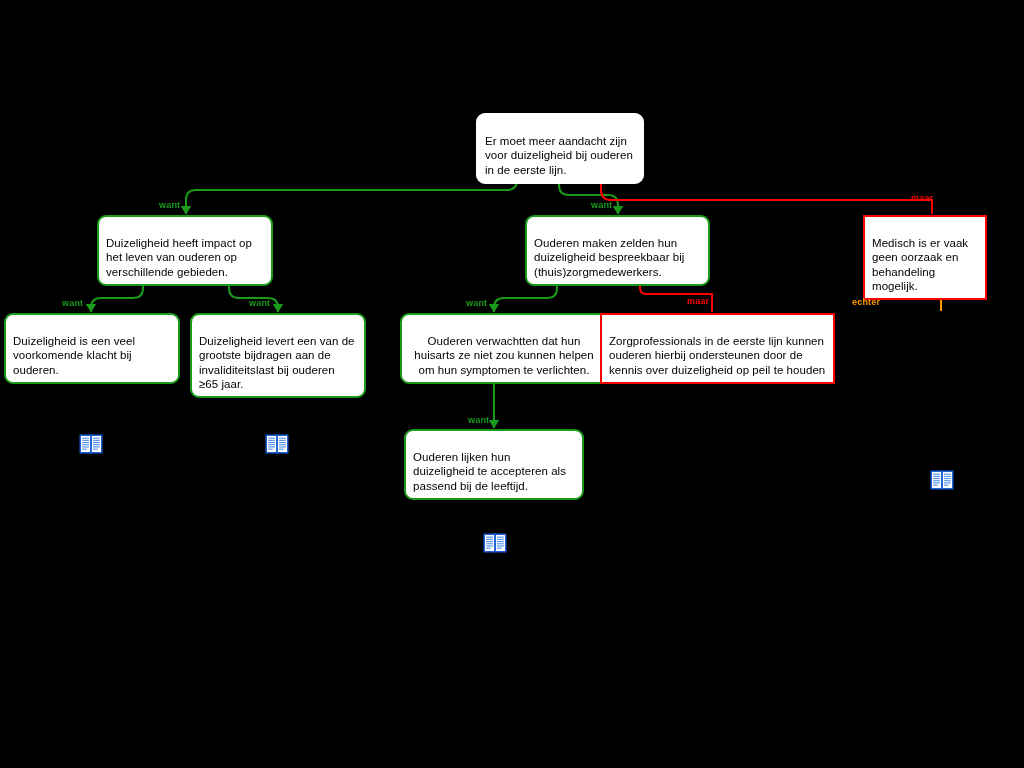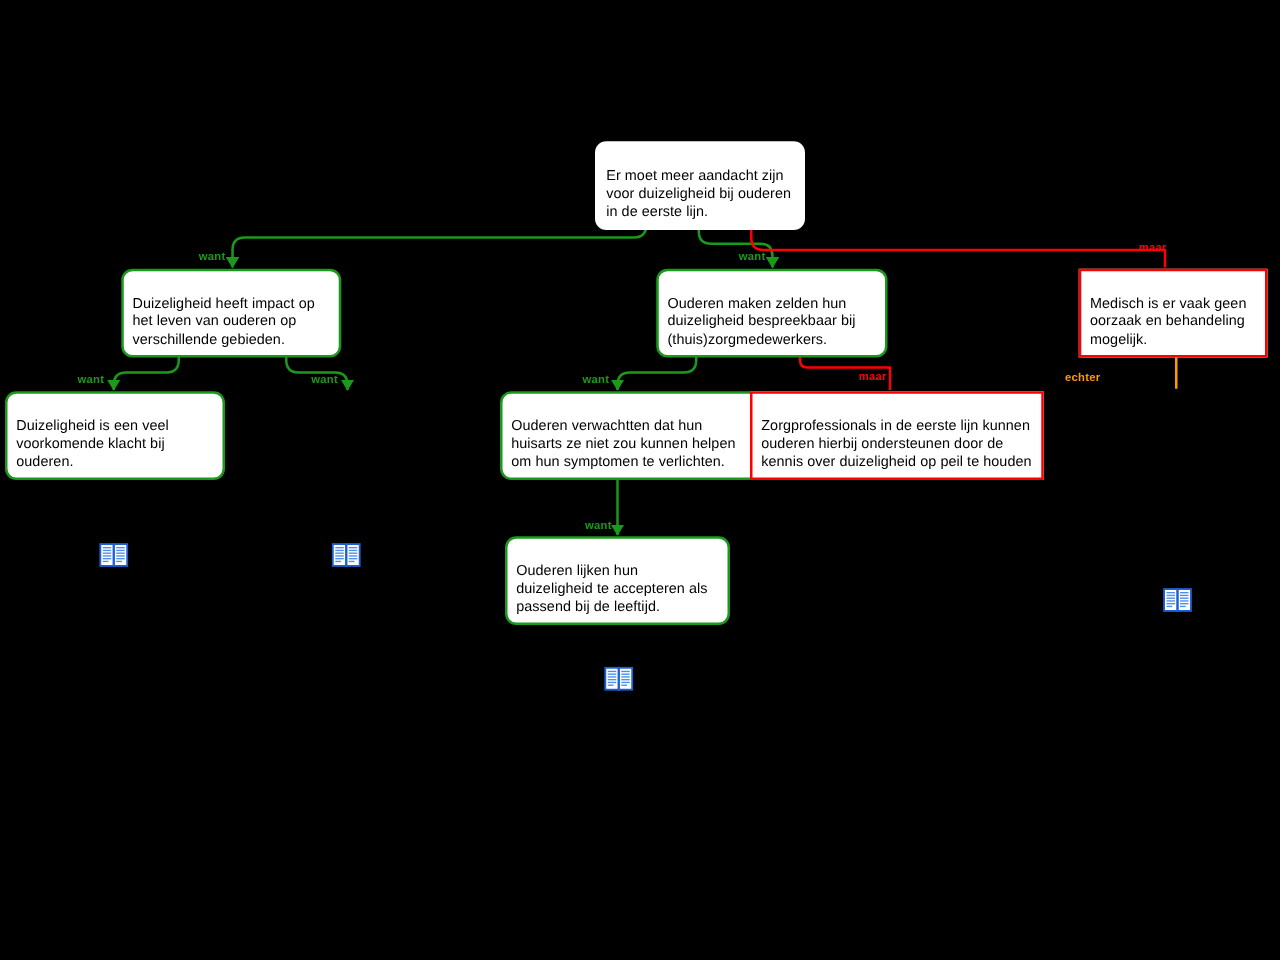--- a/index.html
+++ b/index.html
@@ -110,30 +110,33 @@
   </div>
 
   <div class="node reason" style="left:97px; top:215px; width:176px; min-height:48px;">
     <span>Duizeligheid heeft impact op het leven van ouderen op verschillende gebieden.</span>
   </div>
 
   <div class="node reason" style="left:525px; top:215px; width:185px; min-height:48px;">
     <span>Ouderen maken zelden hun duizeligheid bespreekbaar bij (thuis)zorgmedewerkers.</span>
   </div>
 
-  <div class="node objection" style="left:863px; top:215px; width:151px; min-height:46px;">
+  <div class="node objection" style="left:863px; top:215px; width:124px; min-height:46px;">
     <span>Medisch is er vaak geen oorzaak en behandeling mogelijk.</span>
   </div>
 
   <div class="node reason" style="left:4px; top:313px; width:176px; min-height:48px;">
     <span>Duizeligheid is een veel voorkomende klacht bij ouderen.</span>
   </div>
 
-
-  <div class="node reason" style="left:400px; top:313px; width:208px; min-height:62px;">
+  <div class="node reason" style="left:190px; top:313px; width:176px; min-height:64px;">
+    <span>Duizeligheid levert een van de grootste bijdragen aan de invaliditeitslast bij ouderen ≥65 jaar.</span>
+  </div>
+
+  <div class="node reason" style="left:400px; top:313px; width:208px; min-height:62px;text-align:center;">
     <span>Ouderen verwachtten dat hun huisarts ze niet zou kunnen helpen om hun symptomen te verlichten.</span>
   </div>
 
   <div class="node objection" style="left:600px; top:313px; width:235px; min-height:64px;">
     <span>Zorgprofessionals in de eerste lijn kunnen ouderen hierbij ondersteunen door de kennis over duizeligheid op peil te houden</span>
   </div>
 
 
   <div class="node reason" style="left:404px; top:429px; width:180px; min-height:48px;">
     <span>Ouderen lijken hun duizeligheid te accepteren als passend bij de leeftijd.</span>

